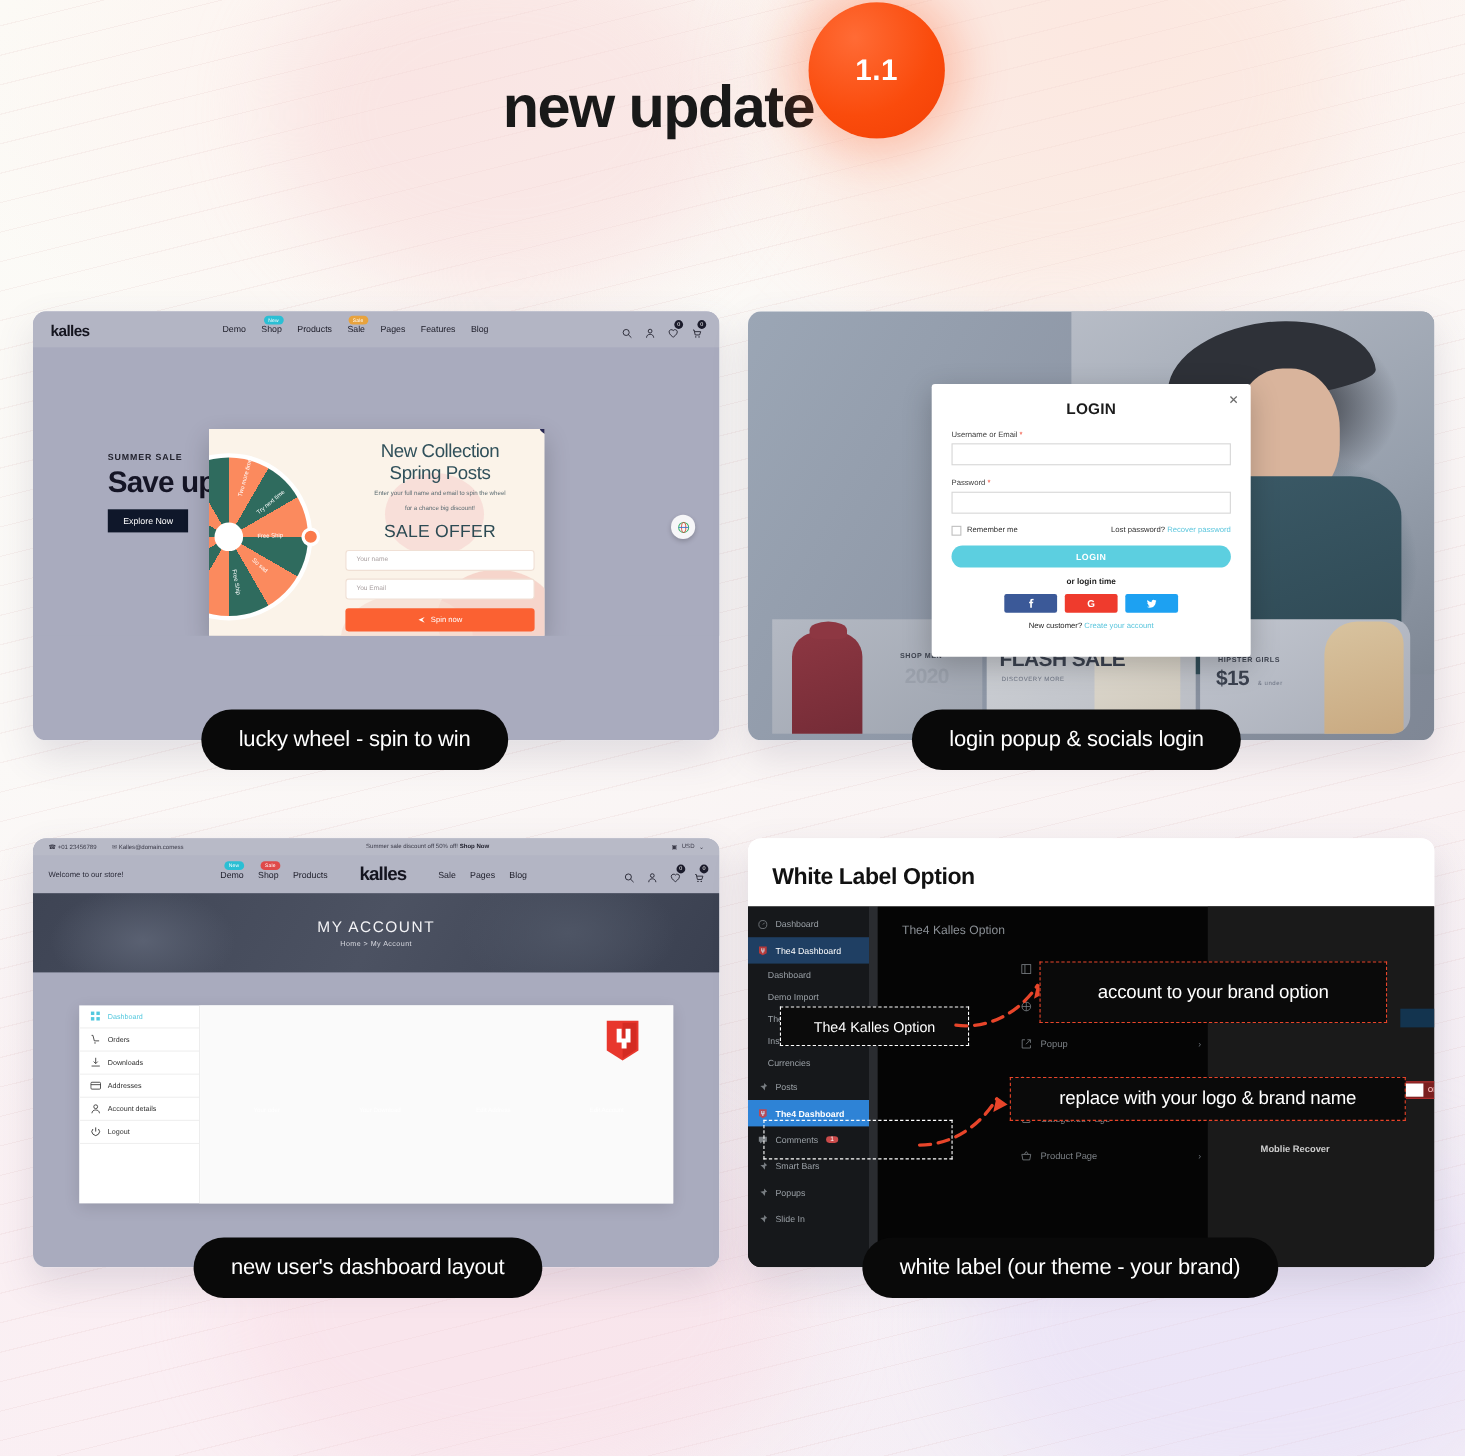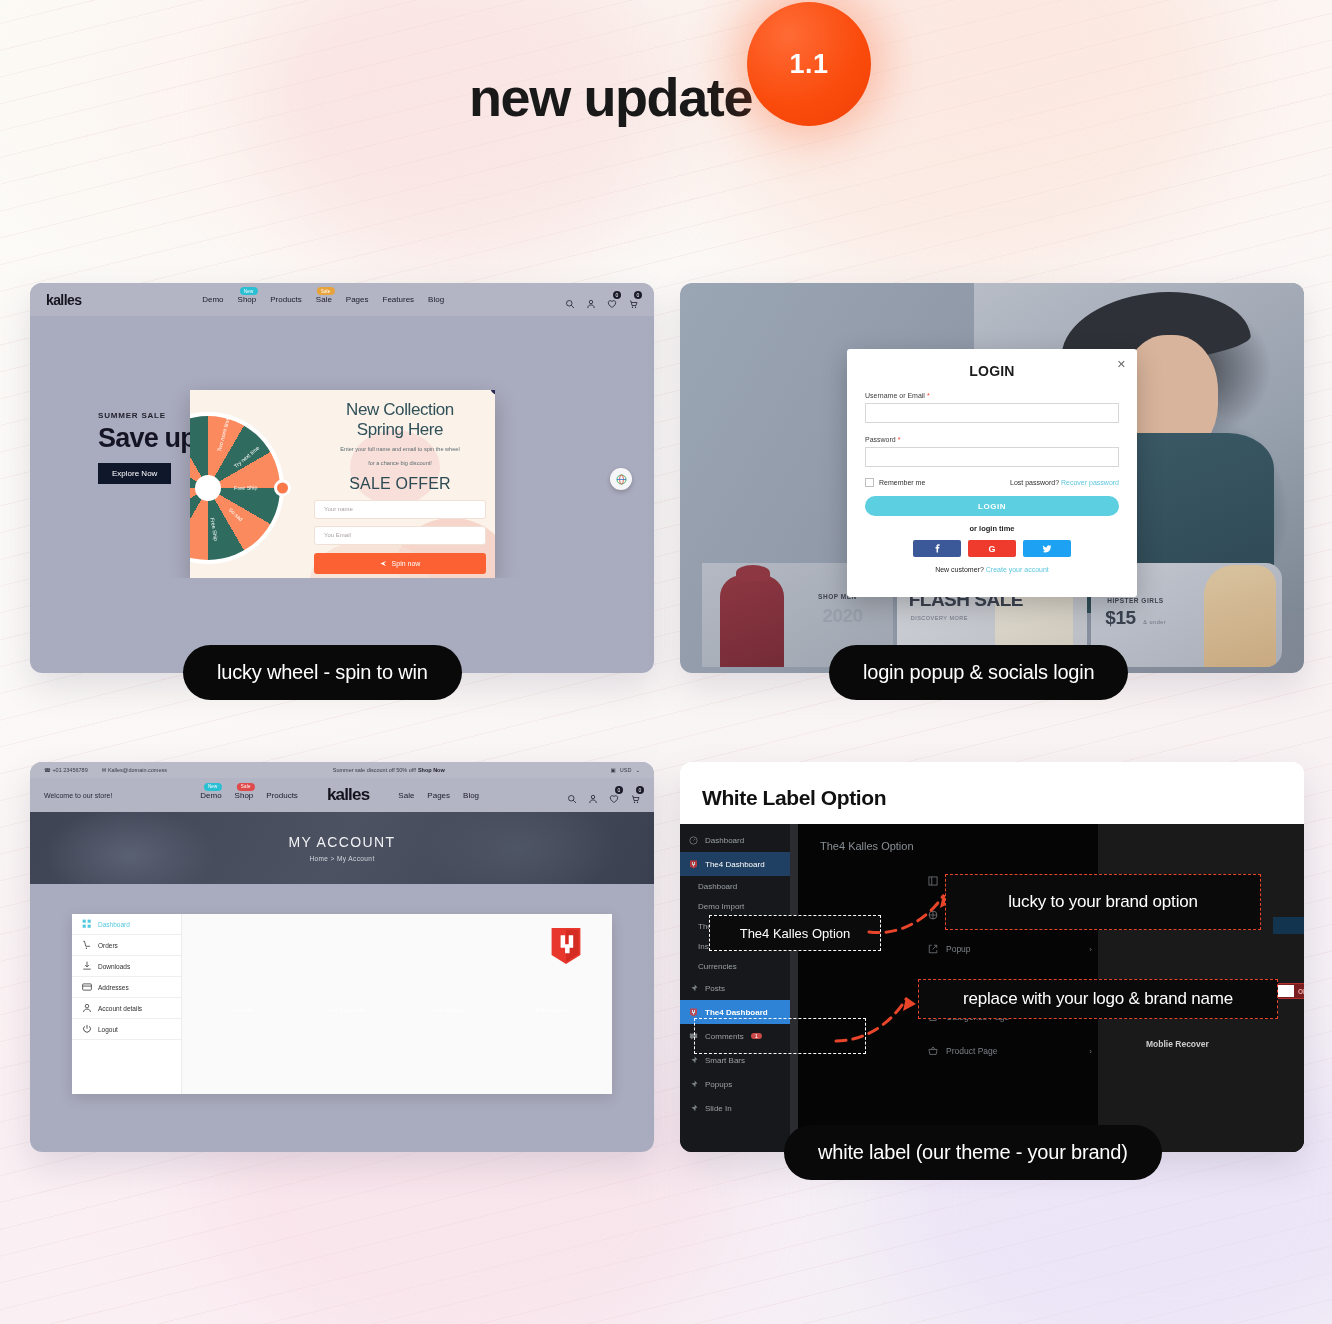--- a/index.html
+++ b/index.html
@@ -36,21 +36,21 @@
   }
   .blob-a { left: 250px; top: -60px; width: 420px; height: 330px; background: rgba(246,214,214,0.45); }
   .blob-b { left: 700px; top: -120px; width: 520px; height: 400px; background: rgba(250,222,210,0.40); }
   .blob-c { left: 210px; top: 1020px; width: 520px; height: 340px; background: rgba(248,214,226,0.40); }
   .blob-d { left: 880px; top: 1030px; width: 520px; height: 340px; background: rgba(226,216,246,0.38); }
 
   .page { position: relative; width: 1332px; height: 1324px; }
 
   
   .hero {
-    position: absolute; left: 12px; top: 70px; width: 1197px;
+    position: absolute; left: 0; top: 70px; width: 1197px;
     display: flex; align-items: center; justify-content: center;
   }
   .hero-inner { position: relative; display: flex; align-items: flex-end; }
   .hero-title {
     font-size: 54px; font-weight: 700; color: #191919;
     letter-spacing: -1.4px; line-height: 1;
     padding-bottom: 4px;
   }
   .version-badge {
     position: absolute; left: 278px; top: -68px;
@@ -447,21 +447,21 @@
               <div class="wseg" style="transform:rotate(-40deg) translate(34px,-2px)">Try next time</div>
               <div class="wseg" style="transform:rotate(-2deg) translate(26px,-2px)">Free Ship</div>
               <div class="wseg" style="transform:rotate(42deg) translate(30px,-2px)">So sad</div>
               <div class="wseg" style="transform:rotate(80deg) translate(30px,-2px)">Free Ship</div>
             </div>
             <div class="wheel-pin"></div>
           </div>
 
           <div class="popup-right">
             <div class="pr-title">New Collection</div>
-            <div class="pr-title">Spring Here</div>
+            <div class="pr-title">Spring Posts</div>
             <div class="pr-sub">Enter your full name and email to spin the wheel</div>
             <div class="pr-sub">for a chance big discount!</div>
             <div class="pr-offer">SALE OFFER</div>
             <div class="pr-input">Your name</div>
             <div class="pr-input">You Email</div>
             <div class="pr-spin">
               <svg viewBox="0 0 16 16" width="7" height="7">
                   <path d="M1 8l13-6-5 6 5 6z" fill="#fff"></path>
                 </svg>
               <span>Spin now</span>
@@ -706,20 +706,21 @@
                   <path d="M6.5 19c1-3 3-4.2 5.5-4.2S16.5 16 17.5 19" fill="none" stroke="#fff" stroke-width="1.3"></path>
                 </svg>
               <div class="t1">Account details</div>
               <div class="t2">Edit Account</div>
             </div>
           </div>
         </div>
       </div>
     </div>
   </div>
+  <div class="pill" id="pill-dash">new user's dashboard layout</div>
 
   <div class="card" id="card-white">
     <div class="w-head">
       <div class="w-head-t">White Label Option</div>
     </div>
 
     <div class="w-body">
       <div class="w-side">
         <div class="w-si">
           <svg class="dot" viewBox="0 0 16 16">
@@ -859,21 +860,21 @@
         </div>
       </div>
     </div>
   </div>
 
   <div class="ann-dash" id="dash-opt">
     <span>The4 Kalles Option</span>
   </div>
   <div class="ann-dash" id="dash-sel"></div>
 
-  <div class="ann-box" id="ann-brand">lucky to your brand option</div>
+  <div class="ann-box" id="ann-brand">account to your brand option</div>
   <div class="ann-box" id="ann-logo">replace with your logo &amp; brand name</div>
 
   <svg class="arrow-svg" style="left:865px; top:880px; width:110px; height:70px;" viewBox="0 0 110 70">
     <path d="M4 52 C 34 56, 62 40, 78 16" stroke="#e8452a" stroke-width="3" fill="none" stroke-dasharray="10 7" stroke-linecap="round"></path>
     <path d="M78 14 l -3 14 l 13 -7 z" fill="#e8452a"></path>
   </svg>
   <svg class="arrow-svg" style="left:830px; top:985px; width:110px; height:70px;" viewBox="0 0 110 70">
     <path d="M6 56 C 34 56, 60 40, 76 14" stroke="#e8452a" stroke-width="3" fill="none" stroke-dasharray="10 7" stroke-linecap="round"></path>
     <path d="M76 12 l -3 14 l 13 -7 z" fill="#e8452a"></path>
   </svg>

